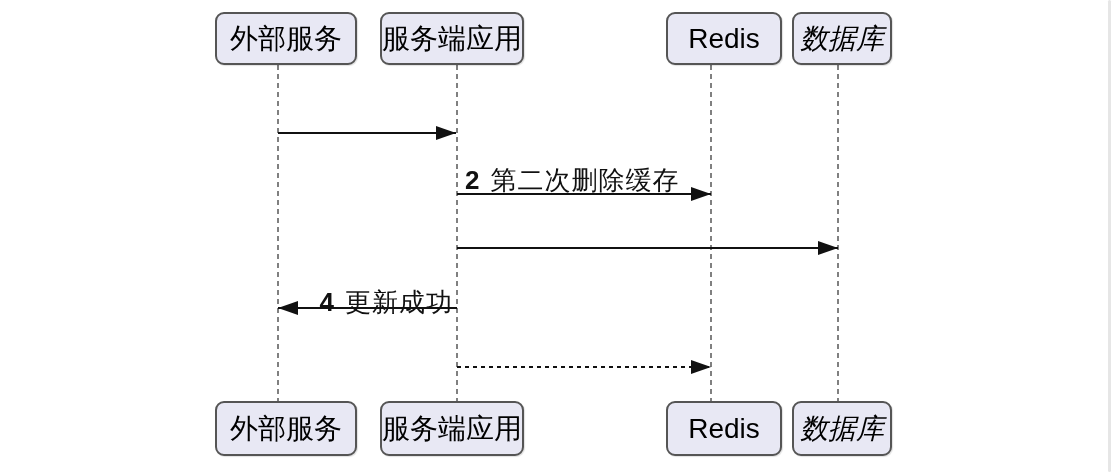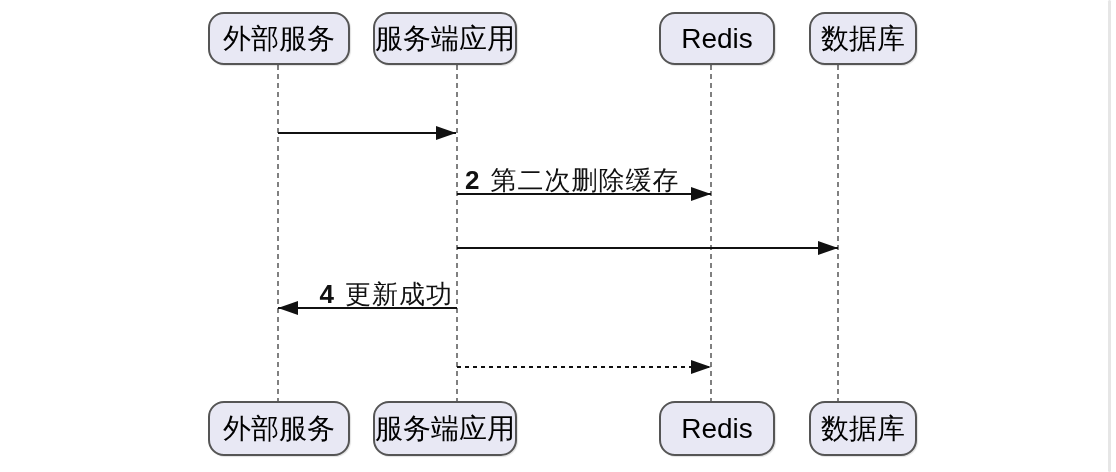--- a/index.html
+++ b/index.html
@@ -14,35 +14,36 @@
     height: 472px;
     background: #ffffff;
     overflow: hidden;
   }
   
   .actor {
     position: absolute;
     box-sizing: border-box;
     background: #e8e8f4;
     border: 2px solid #555555;
-    border-radius: 16px;
+    border-radius: 9px;
     box-shadow: 1px 1px 1px rgba(0,0,0,0.12);
     display: flex;
     align-items: center;
     justify-content: center;
     font-size: 28px;
     color: #000000;
     white-space: nowrap;
+    margin-left: 7px;
   }
   .actor.top    { top: 12px;  height: 53px; }
   .actor.bottom { top: 401px; height: 55px; }
   .actor.a1 { left: 208px; width: 142px; }
   .actor.a2 { left: 373px; width: 144px; }
   .actor.a3 { left: 659px; width: 116px; }
-  .actor.a4 { left: 809px; width: 108px; }
+  .actor.a4 { left: 785px; width: 100px; font-style: italic; }
   
   .lifeline {
     position: absolute;
     top: 65px;
     height: 336px;
     width: 2px;
     background: repeating-linear-gradient(180deg, #808080 0 5px, transparent 5px 9px);
   }
   .lifeline.l1 { left: 277px; }
   .lifeline.l2 { left: 456px; }
@@ -131,21 +132,21 @@
 
   <div class="msg-label" style="left:465px; top:163px;">
     <span class="num">2</span><span>第二次删除缓存</span>
   </div>
   <div class="msg-line" style="left:457px; top:193px; width:254px;"></div>
   <div class="arrowhead right" style="left:691px; top:187px;"></div>
 
   <div class="msg-line" style="left:457px; top:247px; width:381px;"></div>
   <div class="arrowhead right" style="left:818px; top:241px;"></div>
 
-  <div class="msg-label align-end" style="left:453px; top:277px;">
+  <div class="msg-label align-end" style="left:453px; top:285px;">
     <span class="num">4</span><span>更新成功</span>
   </div>
   <div class="msg-line" style="left:278px; top:307px; width:179px;"></div>
   <div class="arrowhead left" style="left:278px; top:301px;"></div>
 
   <div class="msg-line dashed" style="left:457px; top:366px; width:254px;"></div>
   <div class="arrowhead right" style="left:691px; top:360px;"></div>
 
   <div class="scrollbar"></div>
 

